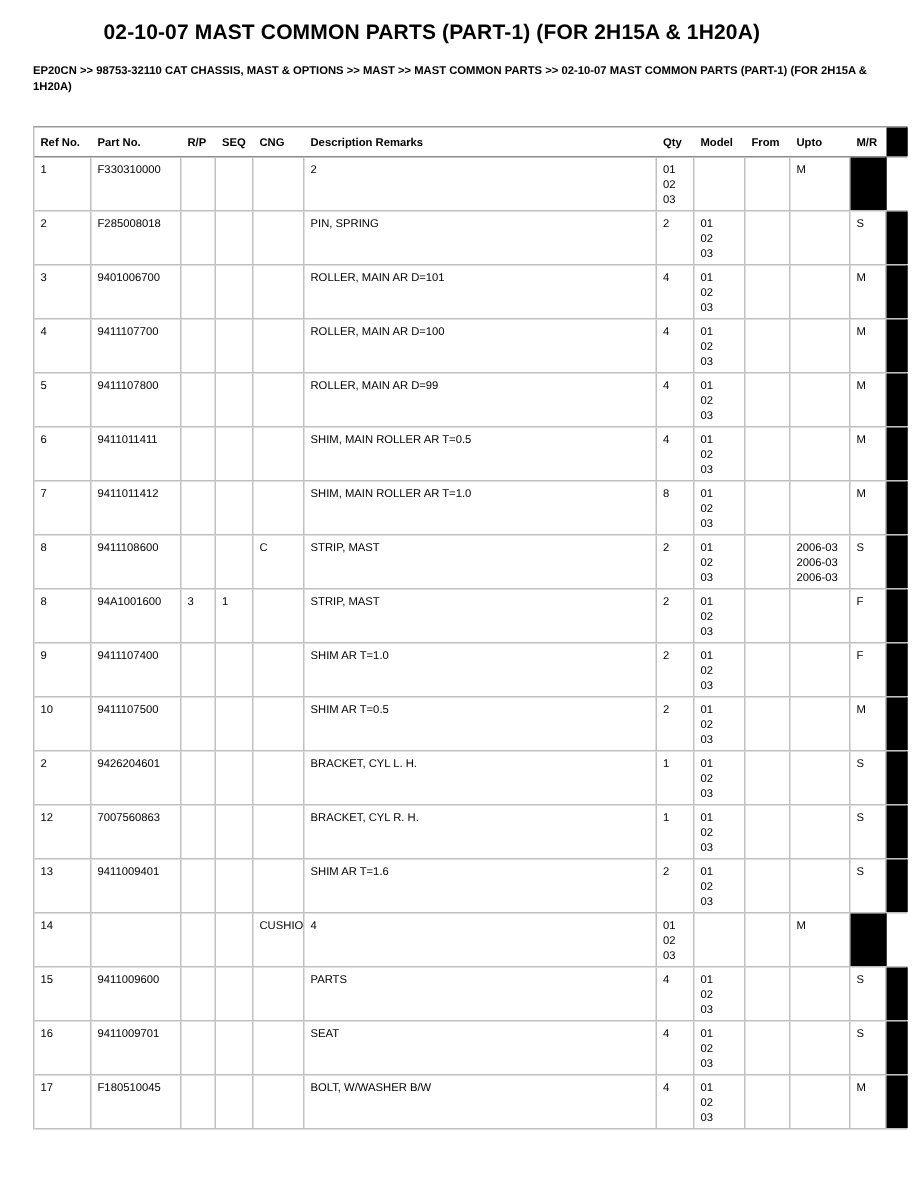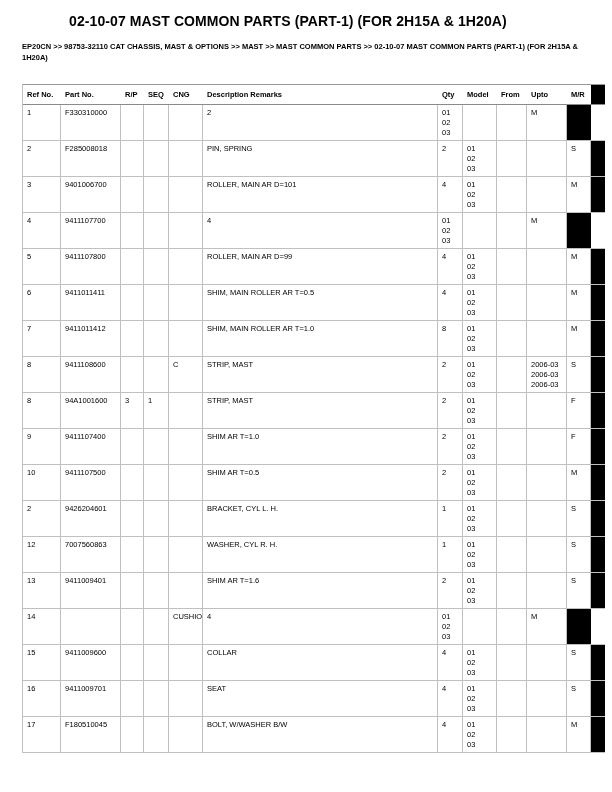--- a/index.html
+++ b/index.html
@@ -144,20 +144,21 @@
           <div class="cell"></div>
           <div class="cell">M</div>
           <div class="cell marker"></div>
         </div>
         <div class="row">
           <div class="cell">4</div>
           <div class="cell">9411107700</div>
           <div class="cell"></div>
           <div class="cell"></div>
           <div class="cell"></div>
+          <div class="cell">ROLLER, MAIN AR D=100</div>
           <div class="cell">4</div>
           <div class="cell">01
 02
 03</div>
           <div class="cell"></div>
           <div class="cell"></div>
           <div class="cell">M</div>
           <div class="cell marker"></div>
         </div>
         <div class="row">
@@ -289,21 +290,21 @@
           <div class="cell"></div>
           <div class="cell">S</div>
           <div class="cell marker"></div>
         </div>
         <div class="row">
           <div class="cell">12</div>
           <div class="cell">7007560863</div>
           <div class="cell"></div>
           <div class="cell"></div>
           <div class="cell"></div>
-          <div class="cell">WASHER, CYL R. H.</div>
+          <div class="cell">BRACKET, CYL R. H.</div>
           <div class="cell">1</div>
           <div class="cell">01
 02
 03</div>
           <div class="cell"></div>
           <div class="cell"></div>
           <div class="cell">S</div>
           <div class="cell marker"></div>
         </div>
         <div class="row">
@@ -336,21 +337,21 @@
           <div class="cell"></div>
           <div class="cell">M</div>
           <div class="cell marker"></div>
         </div>
         <div class="row">
           <div class="cell">15</div>
           <div class="cell">9411009600</div>
           <div class="cell"></div>
           <div class="cell"></div>
           <div class="cell"></div>
-          <div class="cell">COLLAR</div>
+          <div class="cell">PARTS</div>
           <div class="cell">4</div>
           <div class="cell">01
 02
 03</div>
           <div class="cell"></div>
           <div class="cell"></div>
           <div class="cell">S</div>
           <div class="cell marker"></div>
         </div>
         <div class="row">

